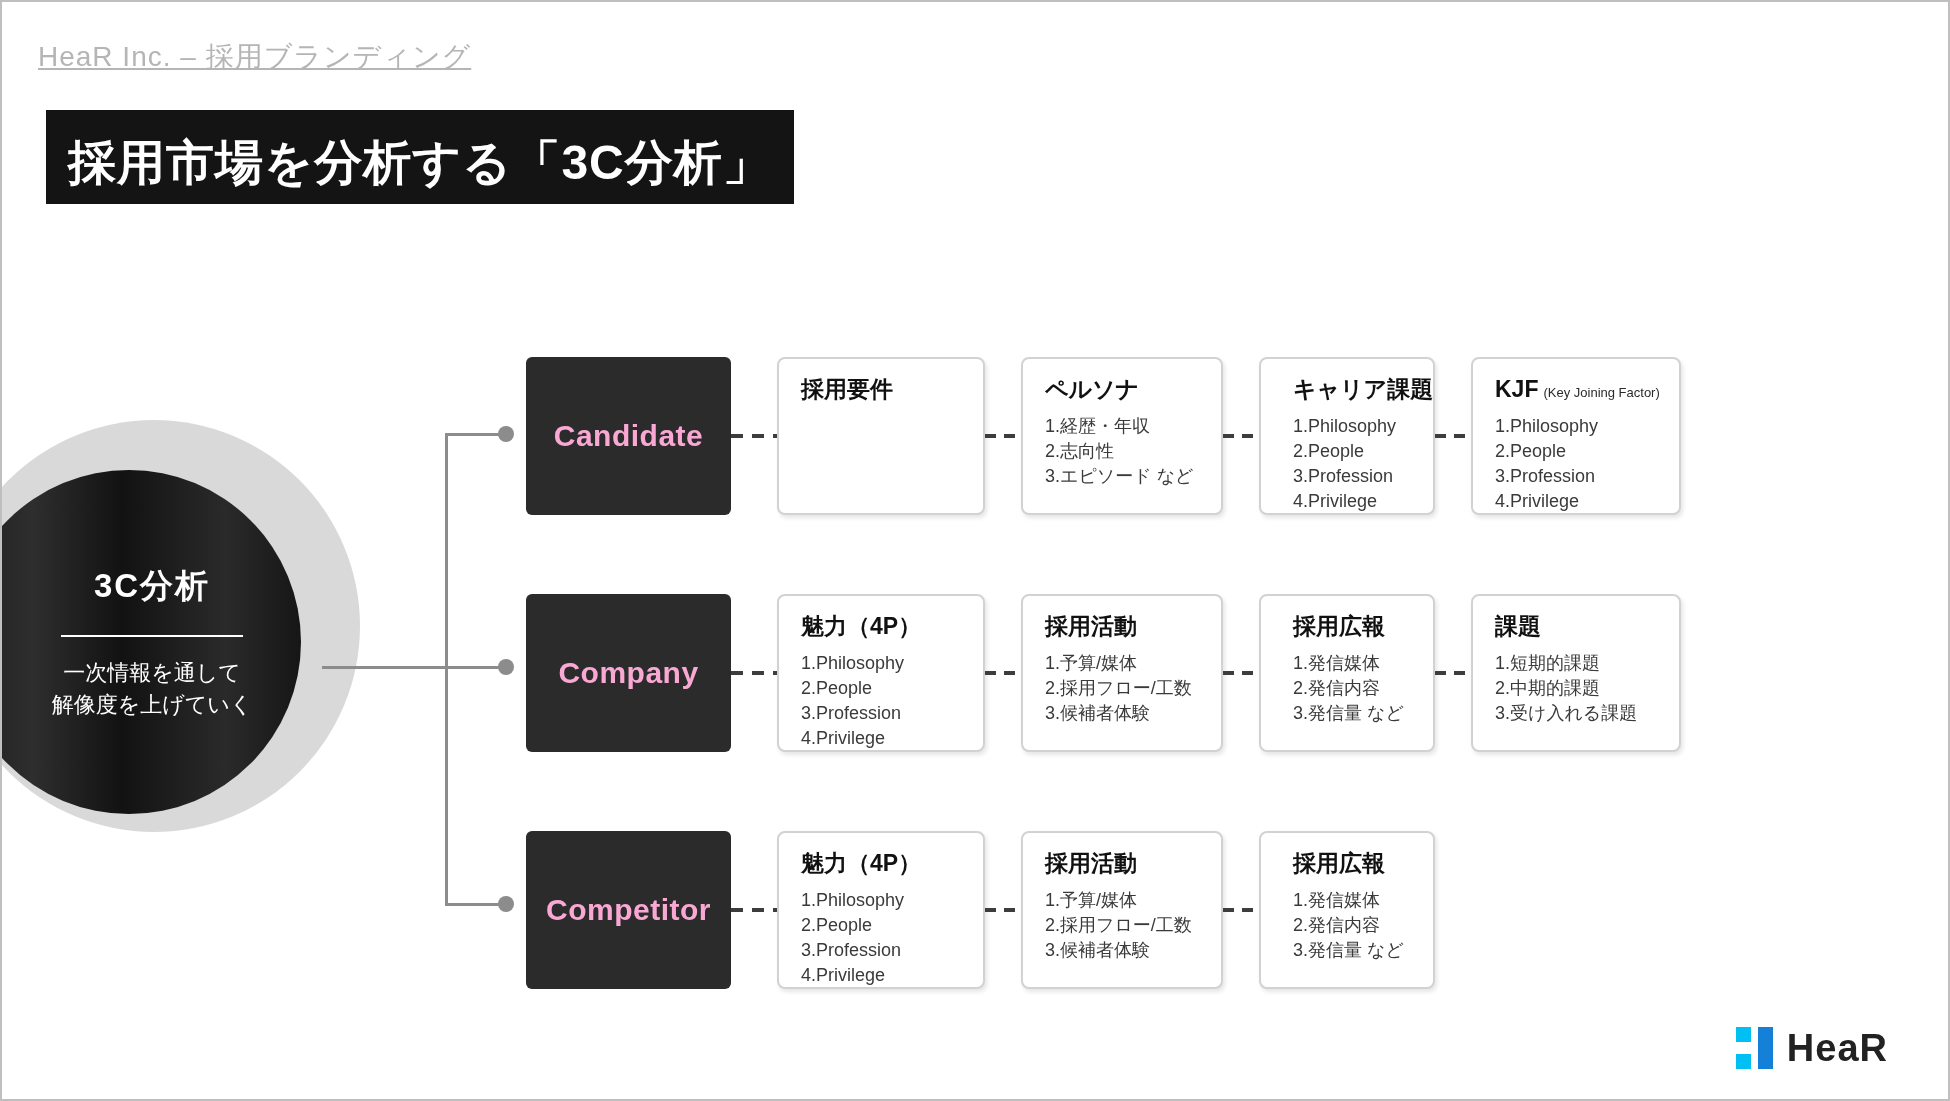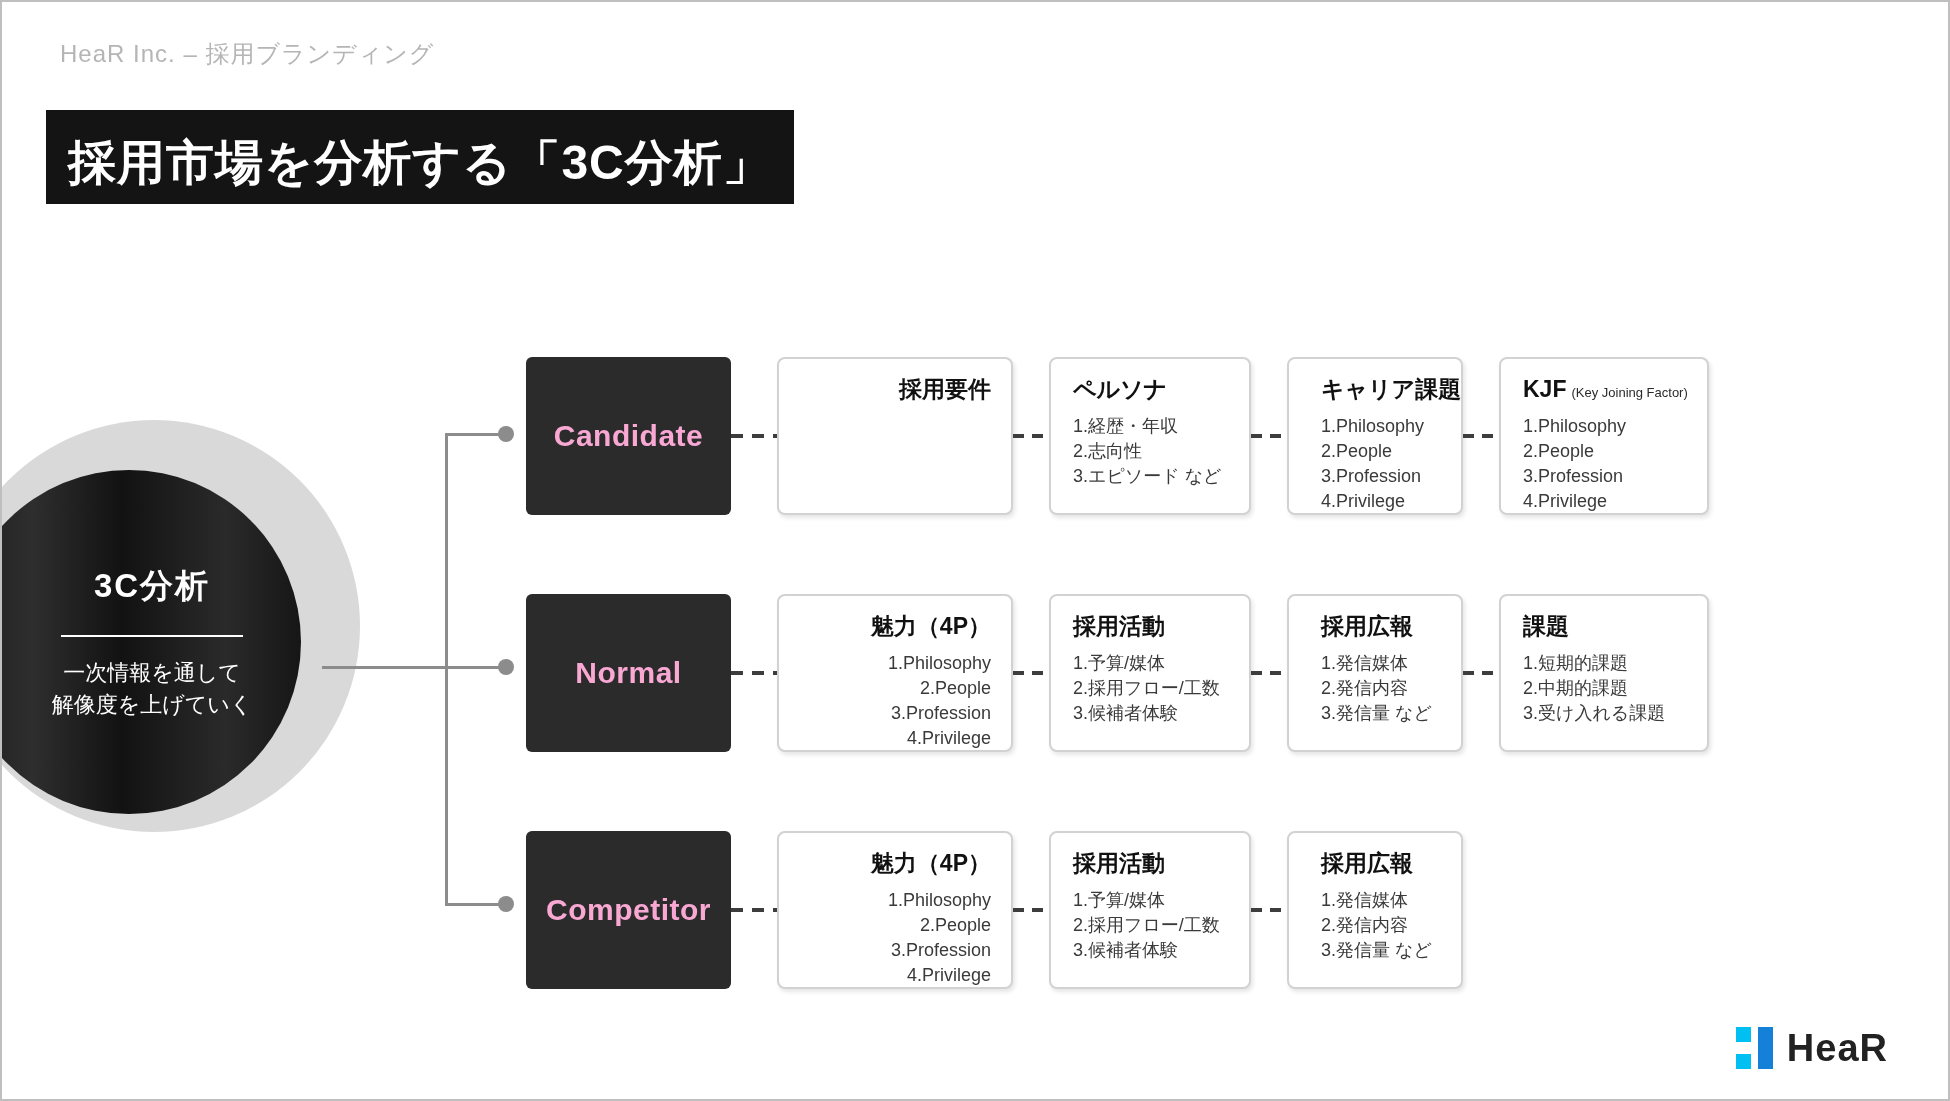--- a/index.html
+++ b/index.html
@@ -17,27 +17,28 @@
     height: 1101px;
     background: #ffffff;
     overflow: hidden;
     box-sizing: border-box;
     border: 2px solid #bfbfbf;
   }
 
   
   .eyebrow {
     position: absolute;
-    left: 58px;
+    left: 36px;
     top: 36px;
-    font-size: 24px;
+    font-size: 28px;
     letter-spacing: 1px;
     color: #b5b5b5;
     font-weight: 400;
     white-space: nowrap;
+    text-decoration: underline;
   }
 
   .title-band {
     position: absolute;
     left: 44px;
     top: 108px;
     background: #141414;
     padding: 28px 22px 16px 22px;
     display: inline-block;
   }
@@ -194,21 +195,21 @@
 
   .card {
     background: #ffffff;
     border: 2px solid #d2d2d2;
     border-radius: 8px;
     box-shadow: 2px 3px 4px rgba(0,0,0,0.10);
     box-sizing: border-box;
     padding: 18px 20px 16px 22px;
     flex: none;
   }
-  .card.w1 { width: 236px; text-align: right; }
+  .card.w1 { width: 208px; }
   .card.w2 { width: 202px; }
   .card.w3 { width: 176px; padding-left: 32px; }
   .card.w4 { width: 210px; }
   .card.h1 { height: 158px; }
   .card.h2 { height: 158px; }
   .card.h3 { height: 158px; }
 
   .card-head {
     font-size: 23px;
     font-weight: 700;
@@ -326,21 +327,21 @@
     <div class="card w4 h1">
       <div class="card-head"><span>KJF</span><span class="sup">(Key Joining Factor)</span></div>
       <div class="card-list">1.Philosophy
 2.People
 3.Profession
 4.Privilege</div>
     </div>
   </div>
 
   <div class="row r2">
-    <div class="cat-box">Normal</div>
+    <div class="cat-box">Company</div>
     <div class="dash"></div>
     <div class="card w1 h2">
       <div class="card-head"><span>魅力（4P）</span></div>
       <div class="card-list">1.Philosophy
 2.People
 3.Profession
 4.Privilege</div>
     </div>
     <div class="dash short"></div>
     <div class="card w2 h2">

